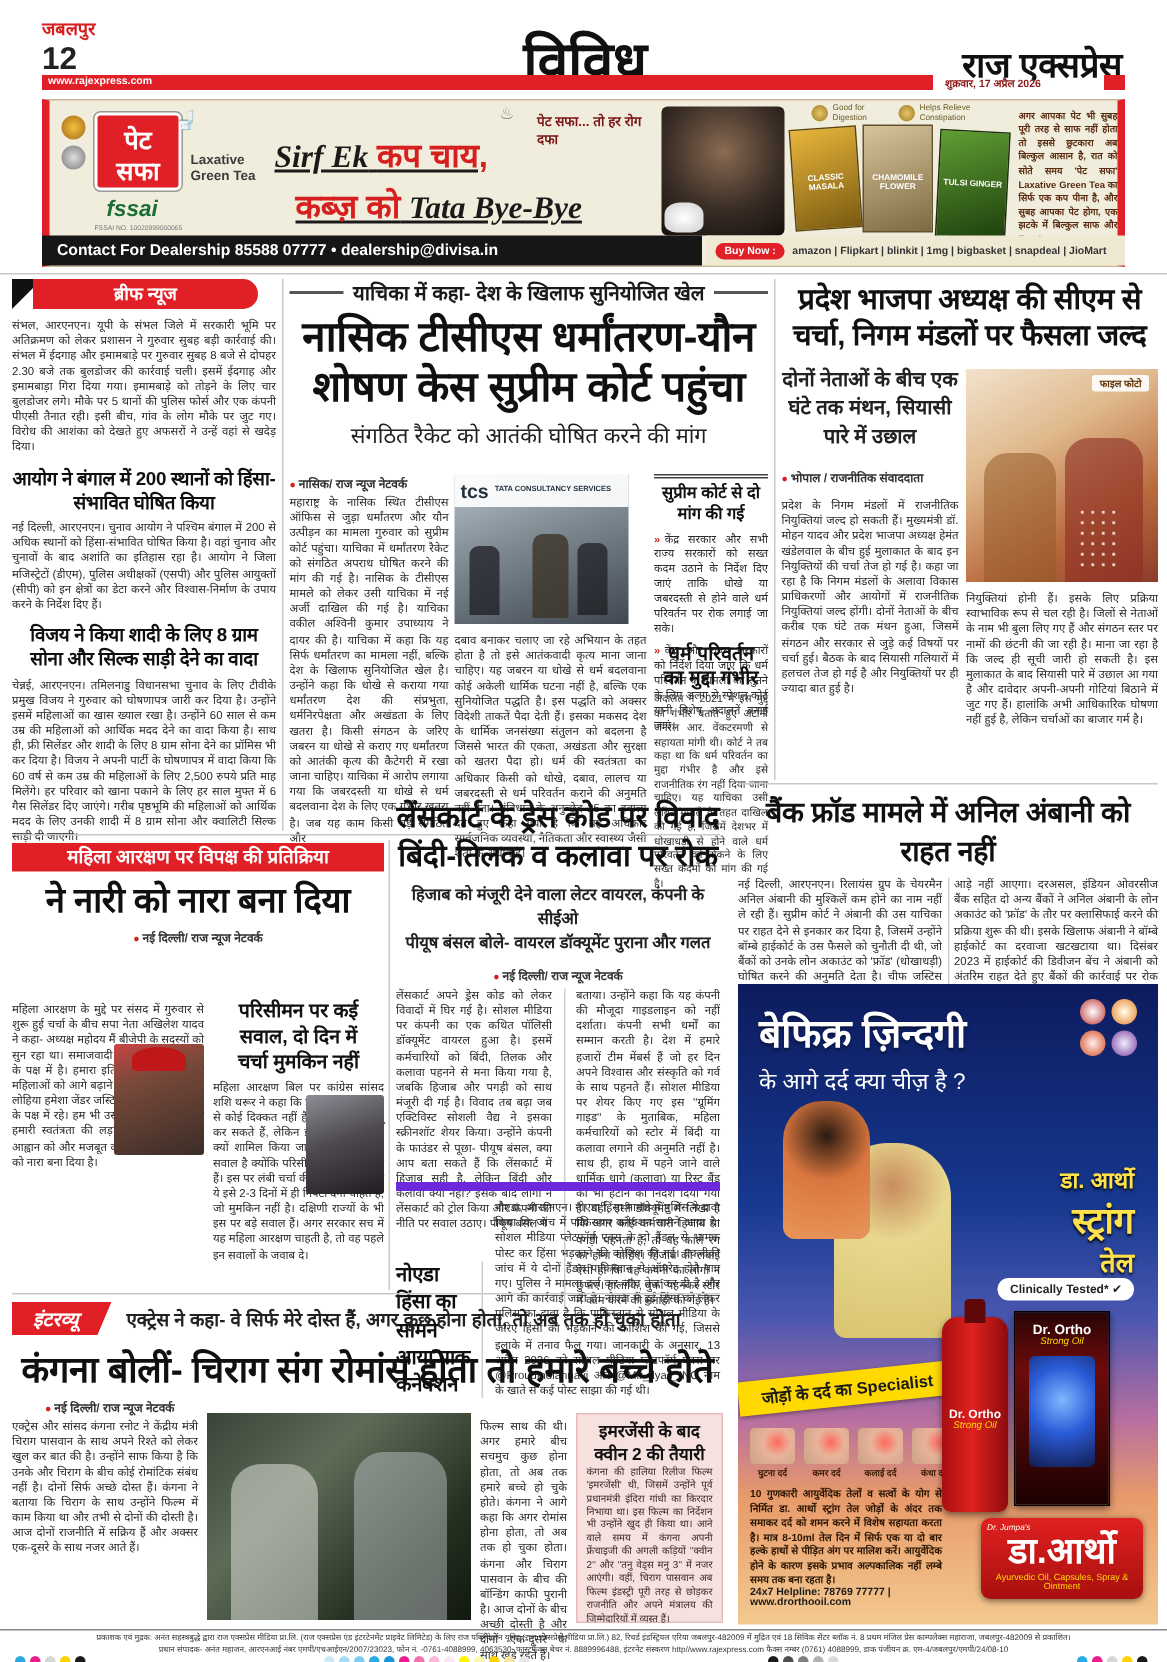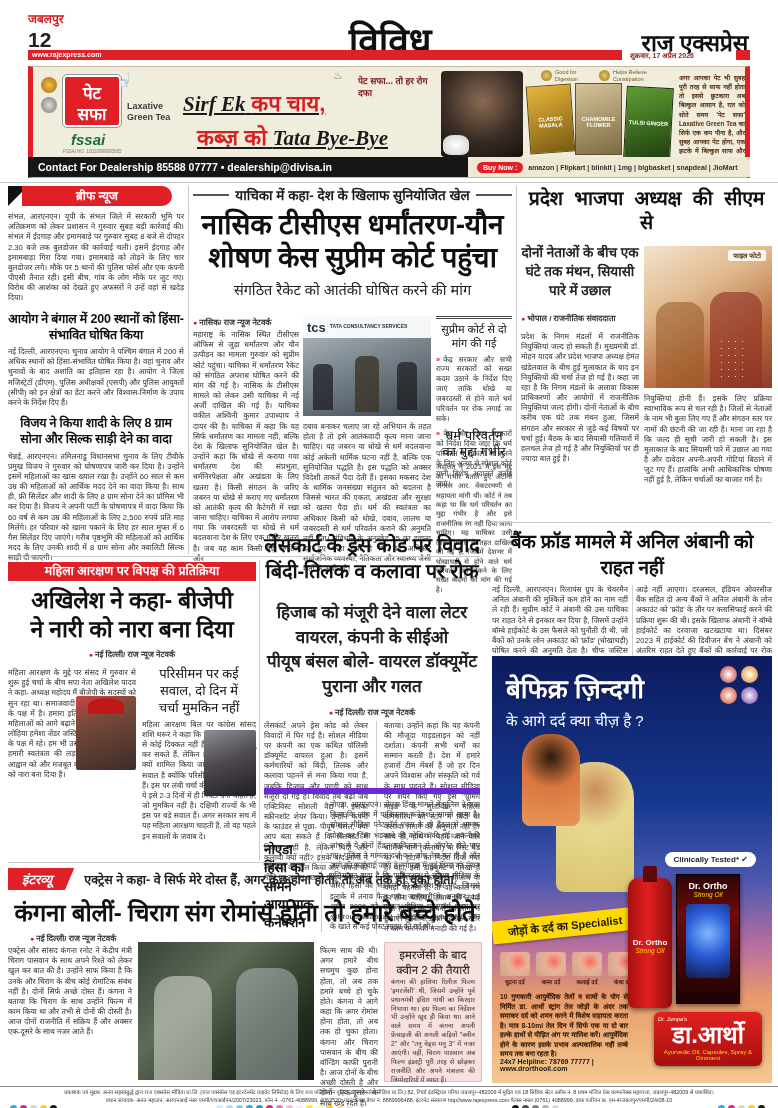--- a/index.html
+++ b/index.html
@@ -14,21 +14,21 @@
   .body-txt { font-size:7.6px; line-height:1.34; text-align:justify; color:#2b2b2b; }
   .body-txt-2col { column-count:2; column-gap:8px; column-rule:1px solid #cfcfcf; }
   .headline { font-weight:bold; color:#101010; letter-spacing:-0.2px; }
   .byline { font-size:8px; font-weight:bold; color:#333; }
   .byline::before { content:"● "; color:#d6201f; font-size:7px; }
   .vrule { width:1px; background:#c9c9c9; }
   .hrule { height:1px; background:#c9c9c9; }
   .photo { background:linear-gradient(135deg,#9aa7b0 0%,#6f7d88 45%,#4a545e 100%); }
   .caption-badge { position:absolute; top:4px; right:6px; background:rgba(255,255,255,.9);
                    color:#5a2d00; font-size:6.5px; font-weight:bold; padding:1px 5px; border-radius:2px; }
-  .boxtitle { font-weight:normal; text-align:center; color:#111; }
+  .boxtitle { font-weight:bold; text-align:center; color:#111; }
   .dot { display:inline-block; width:7px; height:7px; border-radius:50%; margin-right:3px; vertical-align:middle; }
   .kicker-line { flex:1; height:2px; background:#555; }
   .bullet-item { font-size:7.4px; line-height:1.35; text-align:justify; color:#2b2b2b; margin-bottom:5px; }
   .bullet-item::before { content:"»"; color:#d6201f; font-weight:bold; margin-right:3px; }
   .pain-cell { width:30px; }
   .pain-img { width:30px; height:24px; border-radius:3px; background:
       radial-gradient(circle at 60% 40%, #ff6a5e 0%, #e8b39a 40%, #caa286 100%); }
   .pain-label { font-size:6px; font-weight:bold; color:#3a1a00; text-align:center; margin-top:2px; }
 </style>
 </head>
@@ -132,21 +132,21 @@
       <div>नासिक टीसीएस धर्मांतरण-यौन</div>
       <div>शोषण केस सुप्रीम कोर्ट पहुंचा</div>
     </div>
     <div class="c" style="font-size:14.5px; margin-top:5px; color:#222;">संगठित रैकेट को आतंकी घोषित करने की मांग</div>
   </div>
 
   <div class="abs" style="left:193px; top:316px; width:106px;">
     <div class="byline" style="margin-bottom:3px;">नासिक/ राज न्यूज नेटवर्क</div>
     <div class="body-txt">महाराष्ट्र के नासिक स्थित टीसीएस ऑफिस से जुड़ा धर्मांतरण और यौन उत्पीड़न का मामला गुरुवार को सुप्रीम कोर्ट पहुंचा। याचिका में धर्मांतरण रैकेट को संगठित अपराध घोषित करने की मांग की गई है। नासिक के टीसीएस मामले को लेकर उसी याचिका में नई अर्जी दाखिल की गई है। याचिका वकील अश्विनी कुमार उपाध्याय ने दायर की है। याचिका में कहा कि यह सिर्फ धर्मांतरण का मामला नहीं, बल्कि देश के खिलाफ सुनियोजित खेल है। उन्होंने कहा कि धोखे से कराया गया धर्मांतरण देश की संप्रभुता, धर्मनिरपेक्षता और अखंडता के लिए खतरा है। किसी संगठन के जरिए जबरन या धोखे से कराए गए धर्मांतरण को आतंकी कृत्य की कैटेगरी में रखा जाना चाहिए। याचिका में आरोप लगाया गया कि जबरदस्ती या धोखे से धर्म बदलवाना देश के लिए एक गंभीर खतरा है। जब यह काम किसी बड़े संगठित और</div>
   </div>
-  <div class="abs photo" style="left:303px; top:316px; width:128px; height:100px; background:linear-gradient(160deg,#b9c2c9 0%,#828d96 40%,#3f474f 100%);">
+  <div class="abs photo" style="left:303px; top:316px; width:116px; height:100px; background:linear-gradient(160deg,#b9c2c9 0%,#828d96 40%,#3f474f 100%);">
     <div style="position:absolute; left:0; top:0; width:100%; height:22px; background:rgba(255,255,255,.92); display:flex; align-items:center; gap:4px; padding:0 4px;">
       <span style="font-size:13px; font-weight:bold; color:#25313f;">tcs</span>
       <span style="font-size:5px; font-weight:bold; color:#25313f; line-height:1.1;">TATA CONSULTANCY SERVICES</span>
     </div>
     <div style="position:absolute; left:10px; bottom:6px; width:20px; height:46px; background:rgba(30,30,35,.75); border-radius:6px 6px 0 0;"></div>
     <div style="position:absolute; left:52px; bottom:4px; width:24px; height:56px; background:rgba(60,52,40,.8); border-radius:7px 7px 0 0;"></div>
     <div style="position:absolute; right:14px; bottom:6px; width:20px; height:48px; background:rgba(25,25,30,.7); border-radius:6px 6px 0 0;"></div>
   </div>
   <div class="abs body-txt" style="left:303px; top:422px; width:128px;">दबाव बनाकर चलाए जा रहे अभियान के तहत होता है तो इसे आतंकवादी कृत्य माना जाना चाहिए। यह जबरन या धोखे से धर्म बदलवाना कोई अकेली धार्मिक घटना नहीं है, बल्कि एक सुनियोजित पद्धति है। इस पद्धति को अक्सर विदेशी ताकतें पैदा देती हैं। इसका मकसद देश के धार्मिक जनसंख्या संतुलन को बदलना है जिससे भारत की एकता, अखंडता और सुरक्षा को खतरा पैदा हो। धर्म की स्वतंत्रता का अधिकार किसी को धोखे, दबाव, लालच या जबरदस्ती से धर्म परिवर्तन कराने की अनुमति नहीं देता। संविधान के अनुच्छेद 25 का हवाला देते हुए कहा गया है कि यह अधिकार सार्वजनिक व्यवस्था, नैतिकता और स्वास्थ्य जैसी शर्तों के अधीन है।</div>
 
@@ -155,43 +155,43 @@
     <div class="bullet-item">केंद्र सरकार और सभी राज्य सरकारों को सख्त कदम उठाने के निर्देश दिए जाएं ताकि धोखे या जबरदस्ती से होने वाले धर्म परिवर्तन पर रोक लगाई जा सके।</div>
     <div class="bullet-item">केंद्र और राज्य सरकारों को निर्देश दिया जाए कि धर्म परिवर्तन के मामलों को सुनने के लिए अलग से स्पेशल कोर्ट यानी विशेष अदालतें बनाई जाएं।</div>
   </div>
 
   <div class="abs" style="left:436px; top:428px; width:76px;">
     <div class="boxtitle" style="font-size:13px; line-height:1.2;">धर्म परिवर्तन</div>
     <div class="boxtitle" style="font-size:13px; line-height:1.2; margin-bottom:3px;">का मुद्दा गंभीर</div>
     <div style="font-size:7px; line-height:1.35; text-align:justify; color:#2b2b2b;">अदालत ने 2021 में इस मुद्दे को गंभीर बताते हुए अटॉर्नी जनरल आर. वेंकटरमणी से सहायता मांगी थी। कोर्ट ने तब कहा था कि धर्म परिवर्तन का मुद्दा गंभीर है और इसे राजनीतिक रंग नहीं दिया जाना चाहिए। यह याचिका उसी लंबित मामले के तहत दाखिल की गई है, जिसमें देशभर में धोखाधड़ी से होने वाले धर्म परिवर्तन को रोकने के लिए सख्त कदमों की मांग की गई है।</div>
   </div>
 
-  <div class="abs" style="left:521px; top:188px; width:251px;font-family:Liberation Mono, monospace;">
+  <div class="abs" style="left:521px; top:188px; width:251px;">
     <div class="headline c" style="font-size:19.5px; line-height:1.25;">
       <div>प्रदेश भाजपा अध्यक्ष की सीएम से</div>
+      <div>चर्चा, निगम मंडलों पर फैसला जल्द</div>
     </div>
   </div>
   <div class="abs bold c" style="left:521px; top:244px; width:118px; font-size:13.5px; line-height:1.4; color:#222;">दोनों नेताओं के बीच एक घंटे तक मंथन, सियासी पारे में उछाल</div>
   <div class="abs byline" style="left:521px; top:312px;">भोपाल / राजनीतिक संवाददाता</div>
   <div class="abs" style="left:644px; top:246px; width:128px; height:142px; background:linear-gradient(150deg,#f2e3cd 0%,#e0b98d 35%,#b96b3e 70%,#8c3c28 100%);">
     <span class="caption-badge">फाइल फोटो</span>
     <div style="position:absolute; left:12px; bottom:0; width:48px; height:86px; background:rgba(150,90,40,.55); border-radius:16px 16px 0 0;"></div>
     <div style="position:absolute; right:10px; bottom:0; width:52px; height:96px; background:rgba(140,45,35,.6); border-radius:16px 16px 0 0;"></div>
     <div style="position:absolute; right:26px; bottom:10px; width:28px; height:40px; background:radial-gradient(circle,#f5e7e7 18%,transparent 20%) 0 0/7px 7px; opacity:.9;"></div>
   </div>
   <div class="abs body-txt" style="left:521px; top:332px; width:118px;">प्रदेश के निगम मंडलों में राजनीतिक नियुक्तियां जल्द हो सकती हैं। मुख्यमंत्री डॉ. मोहन यादव और प्रदेश भाजपा अध्यक्ष हेमंत खंडेलवाल के बीच हुई मुलाकात के बाद इन नियुक्तियों की चर्चा तेज हो गई है। कहा जा रहा है कि निगम मंडलों के अलावा विकास प्राधिकरणों और आयोगों में राजनीतिक नियुक्तियां जल्द होंगी। दोनों नेताओं के बीच करीब एक घंटे तक मंथन हुआ, जिसमें संगठन और सरकार से जुड़े कई विषयों पर चर्चा हुई। बैठक के बाद सियासी गलियारों में हलचल तेज हो गई है और नियुक्तियों पर ही ज्यादा बात हुई है।</div>
   <div class="abs body-txt" style="left:644px; top:394px; width:128px;">नियुक्तियां होनी हैं। इसके लिए प्रक्रिया स्वाभाविक रूप से चल रही है। जिलों से नेताओं के नाम भी बुला लिए गए हैं और संगठन स्तर पर नामों की छंटनी की जा रही है। माना जा रहा है कि जल्द ही सूची जारी हो सकती है। इस मुलाकात के बाद सियासी पारे में उछाल आ गया है और दावेदार अपनी-अपनी गोटियां बिठाने में जुट गए हैं। हालांकि अभी आधिकारिक घोषणा नहीं हुई है, लेकिन चर्चाओं का बाजार गर्म है।</div>
 
   <div class="abs hrule" style="left:8px; top:556px; width:472px;"></div>
   <div class="abs hrule" style="left:492px; top:522px; width:280px;"></div>
 
   <div class="abs" style="left:8px; top:562px; width:248px;">
     <div style="background:#e11f26; color:#fff; font-weight:bold; font-size:12.5px; text-align:center; height:19px; line-height:19px;">महिला आरक्षण पर विपक्ष की प्रतिक्रिया</div>
     <div class="headline c" style="font-size:23px; line-height:1.25; margin-top:5px;">
-      <div>अखिलेश ने कहा- बीजेपी</div>
       <div>ने नारी को नारा बना दिया</div>
     </div>
     <div class="byline c" style="margin-top:4px;">नई दिल्ली/ राज न्यूज नेटवर्क</div>
   </div>
   <div class="abs" style="left:8px; top:668px; width:128px;">
     <div class="abs" style="right:0; top:28px; width:60px; height:74px; background:linear-gradient(160deg,#c44 0%,#7a4a3a 30%,#3b2d28 100%); border-radius:2px;">
       <div style="position:absolute; left:12px; top:2px; width:36px; height:16px; background:#c01818; border-radius:50% 50% 10% 10%;"></div>
     </div>
     <div class="body-txt" style="width:100%;">महिला आरक्षण के मुद्दे पर संसद में गुरुवार से शुरू हुई चर्चा के बीच सपा नेता अखिलेश यादव ने कहा- अध्यक्ष महोदय मैं बीजेपी के सदस्यों को सुन रहा था। समाजवादी पार्टी महिला आरक्षण के पक्ष में है। हमारा इतिहास रहा है कि हमने महिलाओं को आगे बढ़ाने का काम किया है। डॉ. लोहिया हमेशा जेंडर जस्टिस और सोशल जस्टिस के पक्ष में रहे। हम भी उसी राह पर हैं। ये लड़ाई हमारी स्वतंत्रता की लड़ाई है। आरक्षण हमारे आह्वान को और मजबूत कर रहा है। उन्होंने नारी को नारा बना दिया है।</div>
   </div>
@@ -203,21 +203,21 @@
     <div class="body-txt">महिला आरक्षण बिल पर कांग्रेस सांसद शशि थरूर ने कहा कि हमें महिला आरक्षण से कोई दिक्कत नहीं है। ये इसे तुरंत लागू कर सकते हैं, लेकिन इसमें परिसीमन को क्यों शामिल किया जा रहा है। ये हमारा सवाल है क्योंकि परिसीमन से जुड़े कई मुद्दे हैं। इस पर लंबी चर्चा की जरूरत है, लेकिन ये इसे 2-3 दिनों में ही निपटा देना चाहते हैं, जो मुमकिन नहीं है। दक्षिणी राज्यों के भी इस पर बड़े सवाल हैं। अगर सरकार सच में यह महिला आरक्षण चाहती है, तो वह पहले इन सवालों के जवाब दे।</div>
   </div>
 
   <div class="abs vrule" style="left:259px; top:560px; height:300px;"></div>
 
   <div class="abs" style="left:264px; top:532px; width:216px;">
     <div class="headline c" style="font-size:20px; line-height:1.3;">
       <div>लेंसकार्ट के ड्रेस कोड पर विवाद</div>
       <div>बिंदी-तिलक व कलावा पर रोक</div>
     </div>
-    <div class="bold c" style="font-size:17px; line-height:1.45; margin-top:17px; color:#222;">
+    <div class="bold c" style="font-size:11px; line-height:1.45; margin-top:6px; color:#222;">
       <div>हिजाब को मंजूरी देने वाला लेटर वायरल, कंपनी के सीईओ</div>
       <div>पीयूष बंसल बोले- वायरल डॉक्यूमेंट पुराना और गलत</div>
     </div>
     <div class="byline c" style="margin-top:6px;">नई दिल्ली/ राज न्यूज नेटवर्क</div>
     <div style="display:flex; gap:8px; margin-top:4px;">
       <div class="body-txt" style="width:104px;">लेंसकार्ट अपने ड्रेस कोड को लेकर विवादों में घिर गई है। सोशल मीडिया पर कंपनी का एक कथित पॉलिसी डॉक्यूमेंट वायरल हुआ है। इसमें कर्मचारियों को बिंदी, तिलक और कलावा पहनने से मना किया गया है, जबकि हिजाब और पगड़ी को साथ मंजूरी दी गई है। विवाद तब बढ़ा जब एक्टिविस्ट सोशली वैद्य ने इसका स्क्रीनशॉट शेयर किया। उन्होंने कंपनी के फाउंडर से पूछा- पीयूष बंसल, क्या आप बता सकते हैं कि लेंसकार्ट में हिजाब सही है, लेकिन बिंदी और कलावा क्यों नहीं? इसके बाद लोगों ने लेंसकार्ट को ट्रोल किया और कंपनी की नीति पर सवाल उठाए। पीयूष बंसल ने</div>
       <div class="body-txt" style="width:104px; border-left:1px solid #cfcfcf; padding-left:7px;">बताया। उन्होंने कहा कि यह कंपनी की मौजूदा गाइडलाइन को नहीं दर्शाता। कंपनी सभी धर्मों का सम्मान करती है। देश में हमारे हजारों टीम मेंबर्स हैं जो हर दिन अपने विश्वास और संस्कृति को गर्व के साथ पहनते हैं। सोशल मीडिया पर शेयर किए गए इस ''ग्रूमिंग गाइड'' के मुताबिक, महिला कर्मचारियों को स्टोर में बिंदी या कलावा लगाने की अनुमति नहीं है। साथ ही, हाथ में पहने जाने वाले धार्मिक धागे (कलावा) या रिस्ट बैंड को भी हटाने का निर्देश दिया गया है। वहीं, इसी डॉक्यूमेंट में लिखा है कि अगर कोई कर्मचारी हिजाब या पगड़ी पहनता है, तो वह काले रंग का होना चाहिए। हिजाब की लंबाई ऐसी हो कि वह कंपनी का लोगो न छुपाए। हालांकि, बुर्का पहनकर स्टोर में काम करने की मनाही की गई है।</div>
     </div>
   </div>
 
@@ -244,20 +244,25 @@
       <span style="width:17px;height:17px;border-radius:50%;background:radial-gradient(#fff,#b33);display:inline-block;"></span>
       <span style="width:17px;height:17px;border-radius:50%;background:radial-gradient(#ffe,#e77f24);display:inline-block;"></span>
       <span style="width:17px;height:17px;border-radius:50%;background:radial-gradient(#fee,#d2491f);display:inline-block;"></span>
       <span style="width:17px;height:17px;border-radius:50%;background:radial-gradient(#eef,#7a3f9e);display:inline-block;"></span>
     </div>
 
     <div class="abs" style="left:18px; top:78px; width:150px; height:160px;">
       <div style="position:absolute; left:46px; top:28px; width:78px; height:130px; background:radial-gradient(circle at 50% 22%, #c98d5e 0%, #e8d88f 34%, #d9c470 100%); border-radius:36px 36px 8px 8px;"></div>
       <div style="position:absolute; left:12px; top:0; width:58px; height:92px; background:radial-gradient(circle at 50% 25%, #2a1a10 0%, #d9763f 40%, #e8965a 100%); border-radius:26px 26px 8px 8px;"></div>
     </div>
+    <div class="abs" style="right:16px; top:120px; text-align:right;">
+      <div style="color:#ffe24a; font-weight:bold; font-size:15px; text-shadow:0 1px 2px #000;">डा. आर्थो</div>
+      <div style="color:#ffe24a; font-weight:bold; font-size:24px; text-shadow:0 1px 2px #000;">स्ट्रांग</div>
+      <div style="color:#ffe24a; font-weight:bold; font-size:18px; text-shadow:0 1px 2px #000;">तेल</div>
+    </div>
     <div class="abs" style="right:16px; top:196px; background:#fff; border-radius:10px; padding:3px 8px; font-size:8px; font-weight:bold; color:#222;"><span>Clinically Tested*</span> ✔</div>
 
     <div class="abs" style="left:0px; top:258px; width:146px; background:#ffd900; color:#1a1a1a; font-weight:bold; font-size:11px; text-align:center; padding:4px 2px; transform:rotate(-6deg); box-shadow:0 1px 3px rgba(0,0,0,.4);">जोड़ों के दर्द का Specialist</div>
 
     <div class="abs" style="left:8px; top:296px; display:flex; gap:6px;">
       <div class="pain-cell">
           <div class="pain-img"></div>
           <div class="pain-label">घुटना दर्द</div>
         </div>
       <div class="pain-cell">

